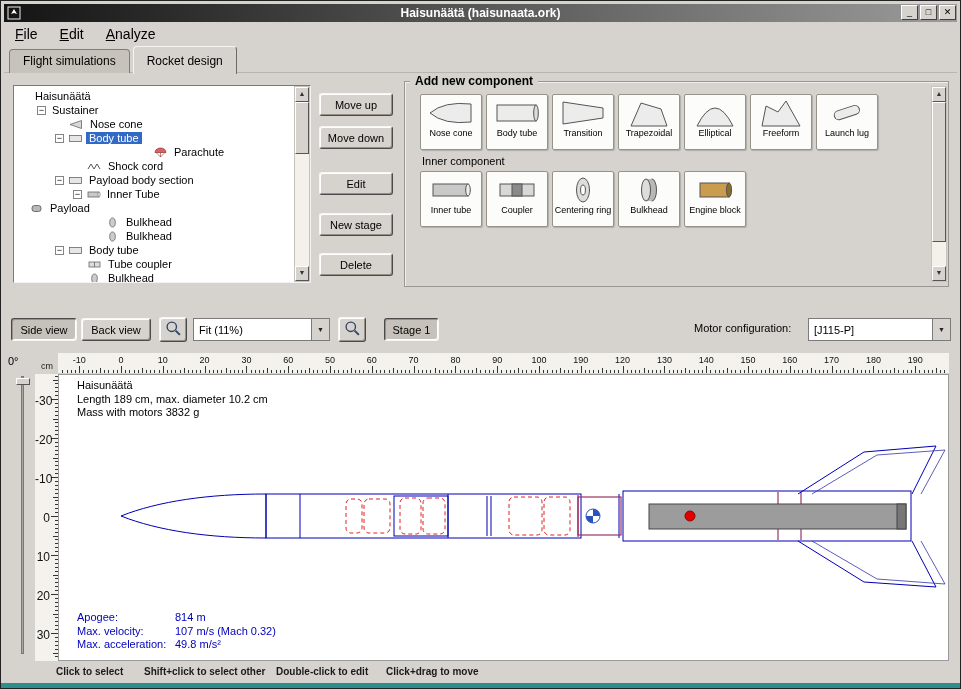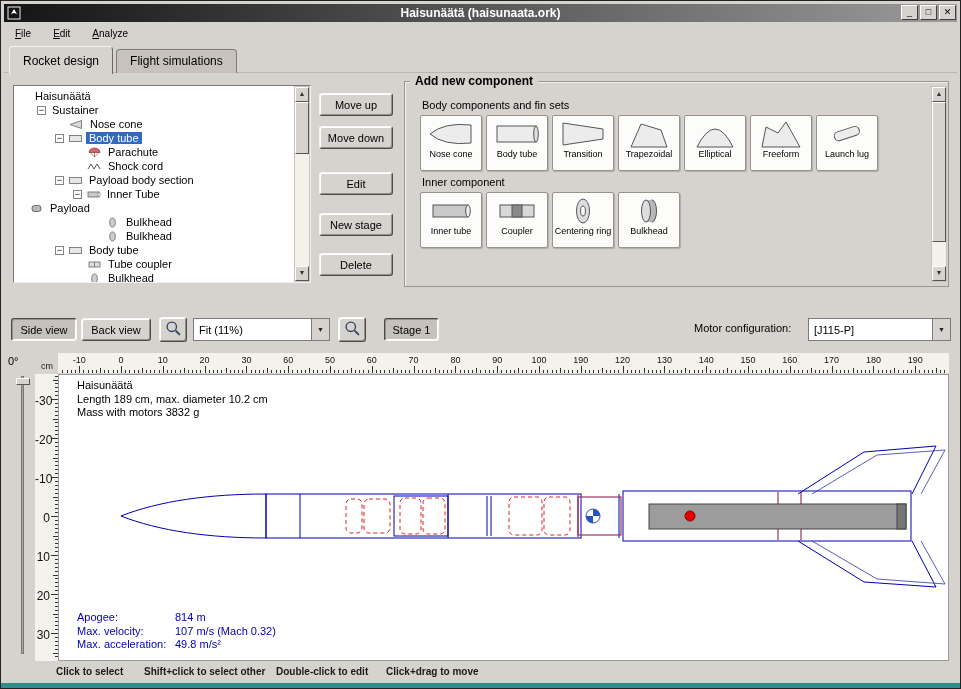--- a/index.html
+++ b/index.html
@@ -16,21 +16,21 @@
   .title-text { position:absolute; left:0; right:0; top:2px; text-align:center;
                 color:#fff; font-weight:bold; font-size:12px; }
   .win-btns { position:absolute; right:1px; top:1px; display:flex; gap:2px; }
   .win-btn { width:17px; height:15px; background:#d6d3ce; border:1px solid;
              border-color:#fff #404040 #404040 #fff; font-size:9px; line-height:13px;
              text-align:center; color:#000; cursor:default; }
 
   
   .menubar { position:absolute; left:3px; top:22px; right:3px; height:21px;
              display:flex; align-items:center; padding-left:11px; gap:22px; }
-  .menu-item { font-size:10px; color:#000; }
+  .menu-item { font-size:14px; color:#000; }
   .tabbar { position:absolute; left:8px; top:44px; height:28px; display:flex; align-items:flex-end; z-index:3; }
   .tab { height:24px; padding:4px 13px 0; font-size:12px; background:#c7c3bc;
          border:1px solid #807c76; border-bottom:none; border-radius:4px 4px 0 0; margin-right:3px; }
   .tab.active { height:28px; padding-top:7px; background:#d6d3ce; margin-bottom:-1px;
                 border-color:#f4f4f2 #6a6a6a #d6d3ce #f4f4f2; position:relative; z-index:4; }
   .tabline { position:absolute; left:3px; top:71px; right:3px; height:1px; background:#f0efec;
              border-bottom:1px solid #b9b6b0; z-index:1; }
 
   
   .tree { position:absolute; left:12px; top:84px; width:298px; height:198px; background:#fff;
@@ -134,22 +134,22 @@
     </span>
   </div>
 
   <div class="menubar">
       <span class="menu-item"><u>F</u>ile</span>
       <span class="menu-item"><u>E</u>dit</span>
       <span class="menu-item"><u>A</u>nalyze</span>
     </div>
 
   <div class="tabbar">
+      <div class="tab">Flight simulations</div>
       <div class="tab active">Rocket design</div>
-      <div class="tab">Flight simulations</div>
     </div>
   <div class="tabline"></div>
 
   <div class="tree">
     <div class="tree-rows">
         <div class="trow" style="padding-left: 4px;">
           <span class="tspacer"></span>
           <span class="tlabel">Haisunäätä</span>
         </div>
         <div class="trow" style="padding-left: 22px;">
@@ -167,21 +167,21 @@
         </div>
         <div class="trow" style="padding-left: 40px;">
           <span class="expander">−</span>
           <span class="ticon">
             <svg width="15" height="11" viewBox="0 0 15 11">
               <rect x="1.5" y="2.5" width="12" height="6" fill="#e6e6e6" stroke="#666" stroke-width="0.8"></rect>
             </svg>
           </span>
           <span class="tlabel sel">Body tube</span>
         </div>
-        <div class="trow" style="padding-left: 58px;">
+        <div class="trow" style="padding-left: 58px; justify-content: center;">
           <span class="tspacer"></span>
           <span class="ticon">
             <svg width="15" height="11" viewBox="0 0 15 11">
               <path d="M2 5.5 A5.5 4.5 0 0 1 13 5.5 Z" fill="#e06060" stroke="#833" stroke-width="0.7"></path>
               <path d="M3 5.5 L7.5 10 M7.5 5.5 L7.5 10 M12 5.5 L7.5 10" stroke="#833" stroke-width="0.6" fill="none"></path>
             </svg>
           </span>
           <span class="tlabel">Parachute</span>
         </div>
         <div class="trow" style="padding-left: 58px;">
@@ -281,21 +281,20 @@
       <button class="btn3d act" style="margin-top: 0px;">Move up</button>
       <button class="btn3d act" style="margin-top: 10px;">Move down</button>
       <button class="btn3d act" style="margin-top: 23px;">Edit</button>
       <button class="btn3d act" style="margin-top: 18px;">New stage</button>
       <button class="btn3d act" style="margin-top: 17px;">Delete</button>
     </div>
 
   <div class="fieldset">
     <span class="legend">Add new component</span>
     <div>
-        <div class="grp-label">Body components and fin sets</div>
         <div class="pal-row">
           <button class="pal-btn">
             <span class="pal-icon">
               <svg width="46" height="30" viewBox="0 0 46 30">
                 <path d="M2 15 Q16 3 43 6 L43 24 Q16 27 2 15 Z" fill="#ececec" stroke="#555"></path>
               </svg>
             </span>
             <span class="pal-label">Nose cone</span>
           </button>
           <button class="pal-btn">
@@ -381,20 +380,29 @@
           </button>
           <button class="pal-btn">
             <span class="pal-icon">
               <svg width="46" height="30" viewBox="0 0 46 30">
                 <ellipse cx="26" cy="15" rx="4.5" ry="11" fill="#b8b8b8" stroke="#555"></ellipse>
                 <rect x="20" y="4" width="6" height="22" fill="#b8b8b8"></rect>
                 <ellipse cx="20" cy="15" rx="4.5" ry="11" fill="#ddd" stroke="#555"></ellipse>
               </svg>
             </span>
             <span class="pal-label">Bulkhead</span>
+          </button>
+          <button class="pal-btn">
+            <span class="pal-icon">
+              <svg width="46" height="30" viewBox="0 0 46 30">
+                <rect x="8" y="8" width="29" height="14" fill="#c99c4e" stroke="#555"></rect>
+                <ellipse cx="37" cy="15" rx="2.6" ry="7" fill="#8a6a30" stroke="#555"></ellipse>
+              </svg>
+            </span>
+            <span class="pal-label">Engine block</span>
           </button>
         </div>
       </div>
     <div class="scrollbar" style="right:1px;top:4px;bottom:4px;">
       <div class="sb-btn up">▲</div>
       <div class="sb-track" style="position:absolute;top:15px;bottom:15px;left:0;right:0;">
         <div class="sb-thumb" style="top:0;height:140px;"></div>
       </div>
       <div class="sb-btn down">▼</div>
     </div>

